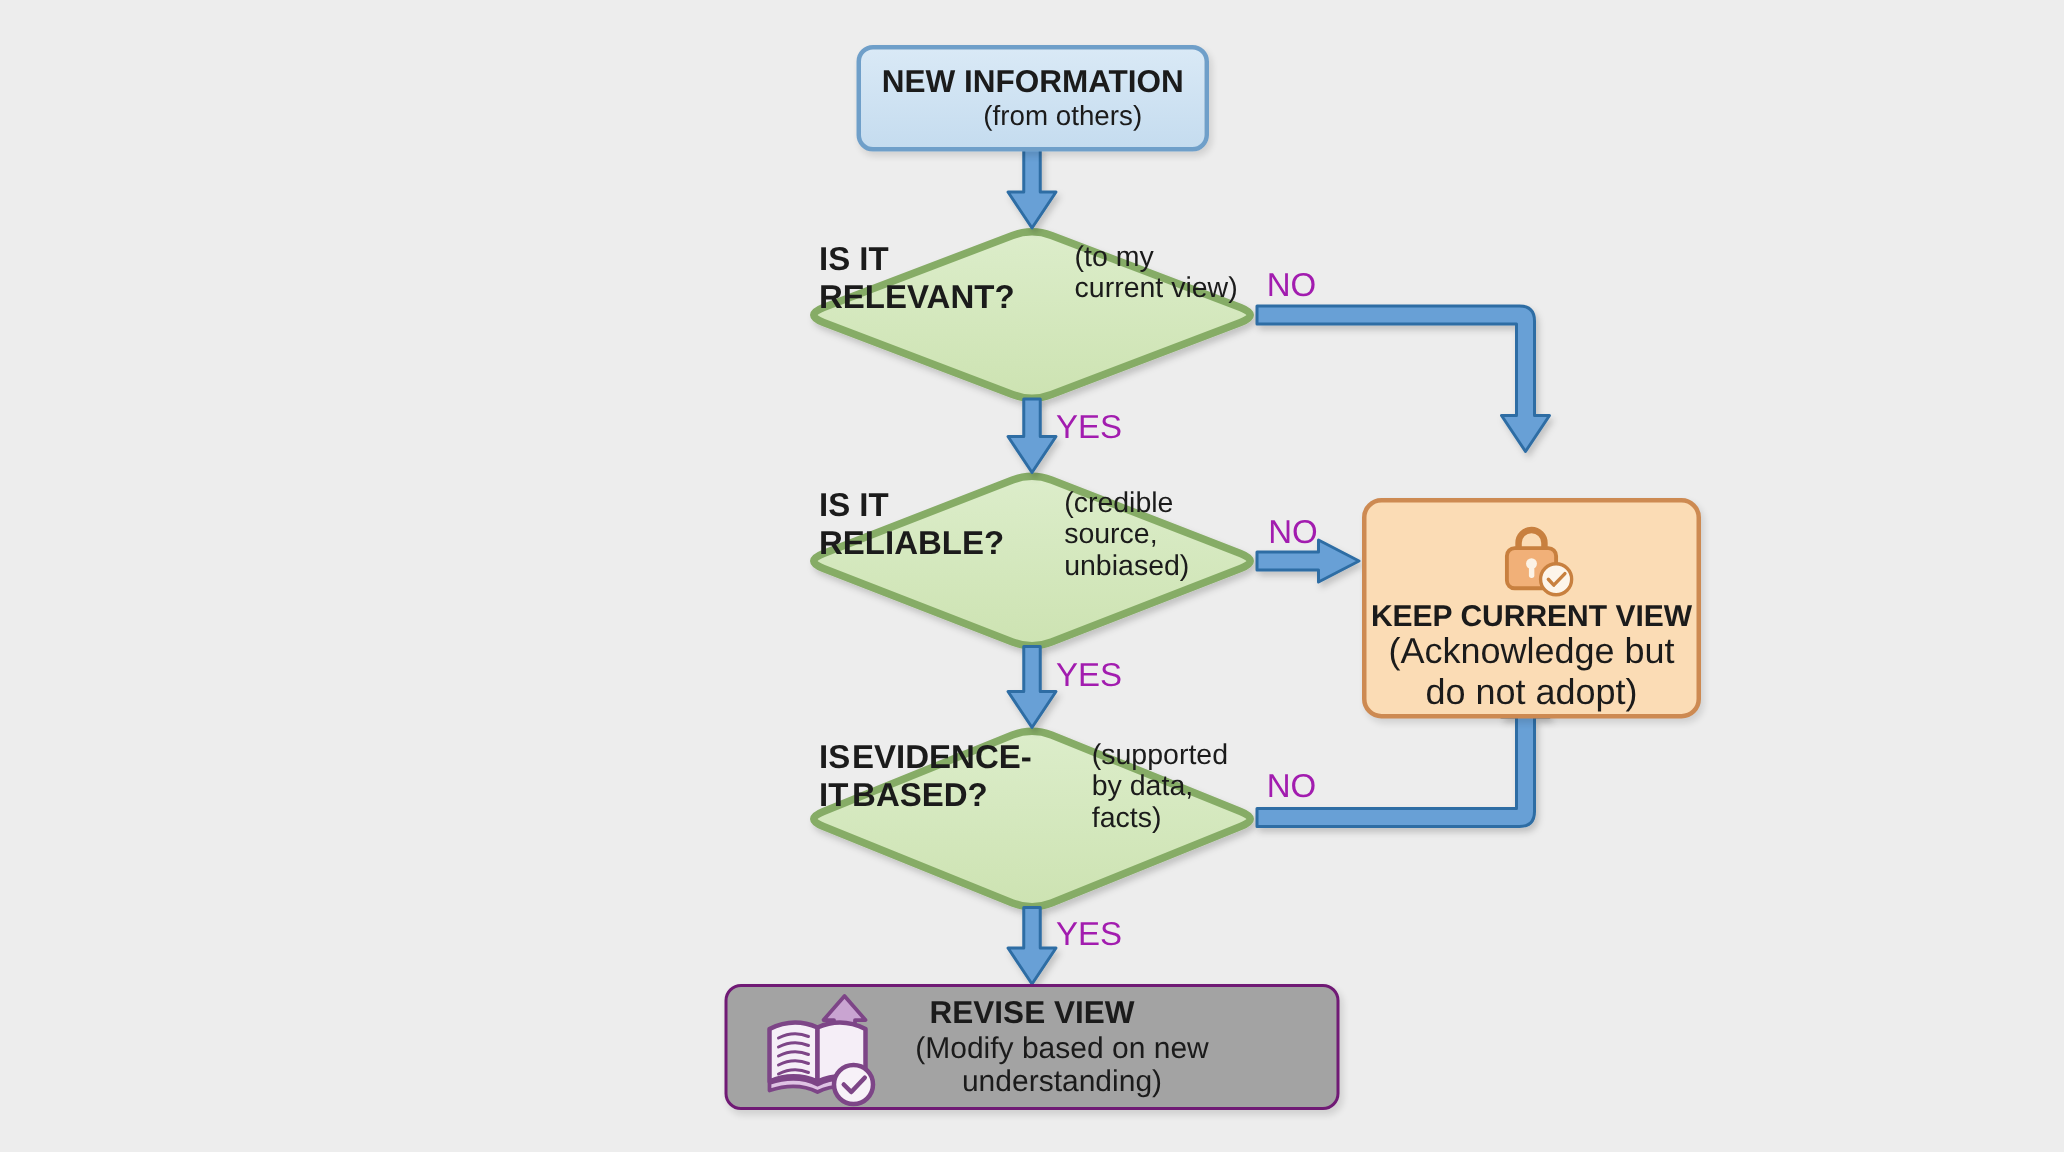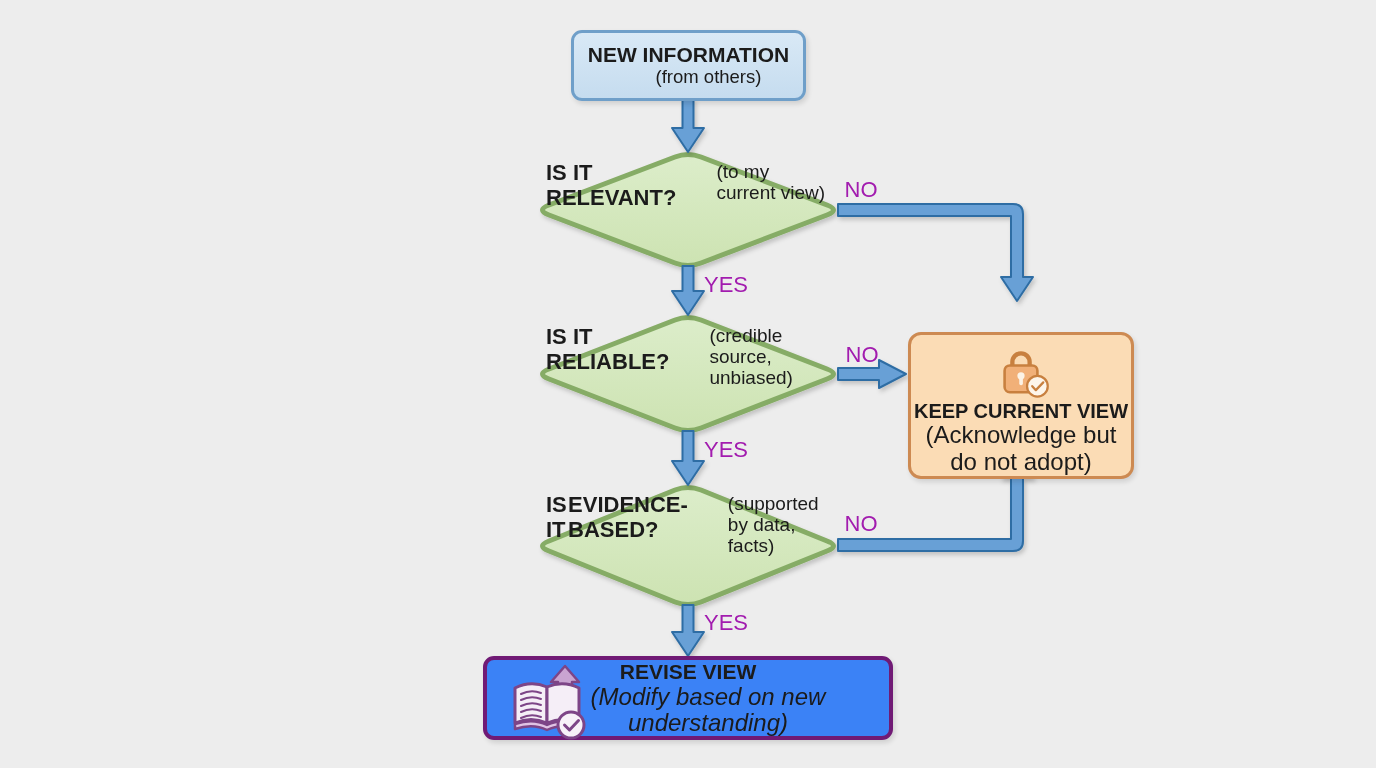--- a/index.html
+++ b/index.html
@@ -18,21 +18,21 @@
     border:3px solid #6f9fc9;border-radius:11px;
     display:flex;flex-direction:column;justify-content:center;
   }
   .node-orange{
     left:908px;top:303px;width:226px;height:147px;
     background:#fbdcb5;border:3px solid #cd8a52;border-radius:13px;
     display:flex;flex-direction:column;align-items:center;margin-top:29px;
   }
   .node-purple{
     left:483px;top:656px;width:410px;height:84px;
-    background:#3b82f6;border:4px solid #701a75;border-radius:11px;
+    background:#a3a3a3;border:2px solid #701a75;border-radius:11px;
     display:flex;flex-direction:column;justify-content:center;
   }
   .node-title{font-size:21px;font-weight:bold;line-height:1.15;}
   .node-sub{font-size:18.5px;line-height:1.1;padding-left:40px;}
   .diamond-label{
     position:absolute;width:284px;text-align:left;
     display:flex;flex-direction:row;justify-content:center;
   }
   .diamond-label .node-title{font-size:22px;}
   .diamond-label .node-sub{font-size:19px;margin-top:2px;}
@@ -41,21 +41,21 @@
   .dl-3{left:546px;top:492px;height:108px;}
   .edge-label{
     position:absolute;transform:translate(-50%,-50%);
     font-size:22px;color:#a21caf;white-space:nowrap;
   }
   .orange-title{font-size:20px;font-weight:bold;line-height:1.1;margin-top:2px;}
   .orange-sub{font-size:24px;line-height:1.12;}
   .keep-icon{margin-top:8px;}
   .revise-icon{position:absolute;left:16px;top:3px;}
   .purple-text .node-title{font-size:21px;}
-  .purple-text .node-sub{font-size:24px;font-style:italic;}
+  .purple-text .node-sub{font-size:20px;}
 </style>
 </head>
 <body>
 
 <div class="stage">
 
   <svg class="layer" width="1376" height="768" viewBox="0 0 1376 768">
     <defs>
       <linearGradient id="gGreen" x1="0" y1="0" x2="0" y2="1">
         <stop offset="0" stop-color="#dcedca"></stop>

